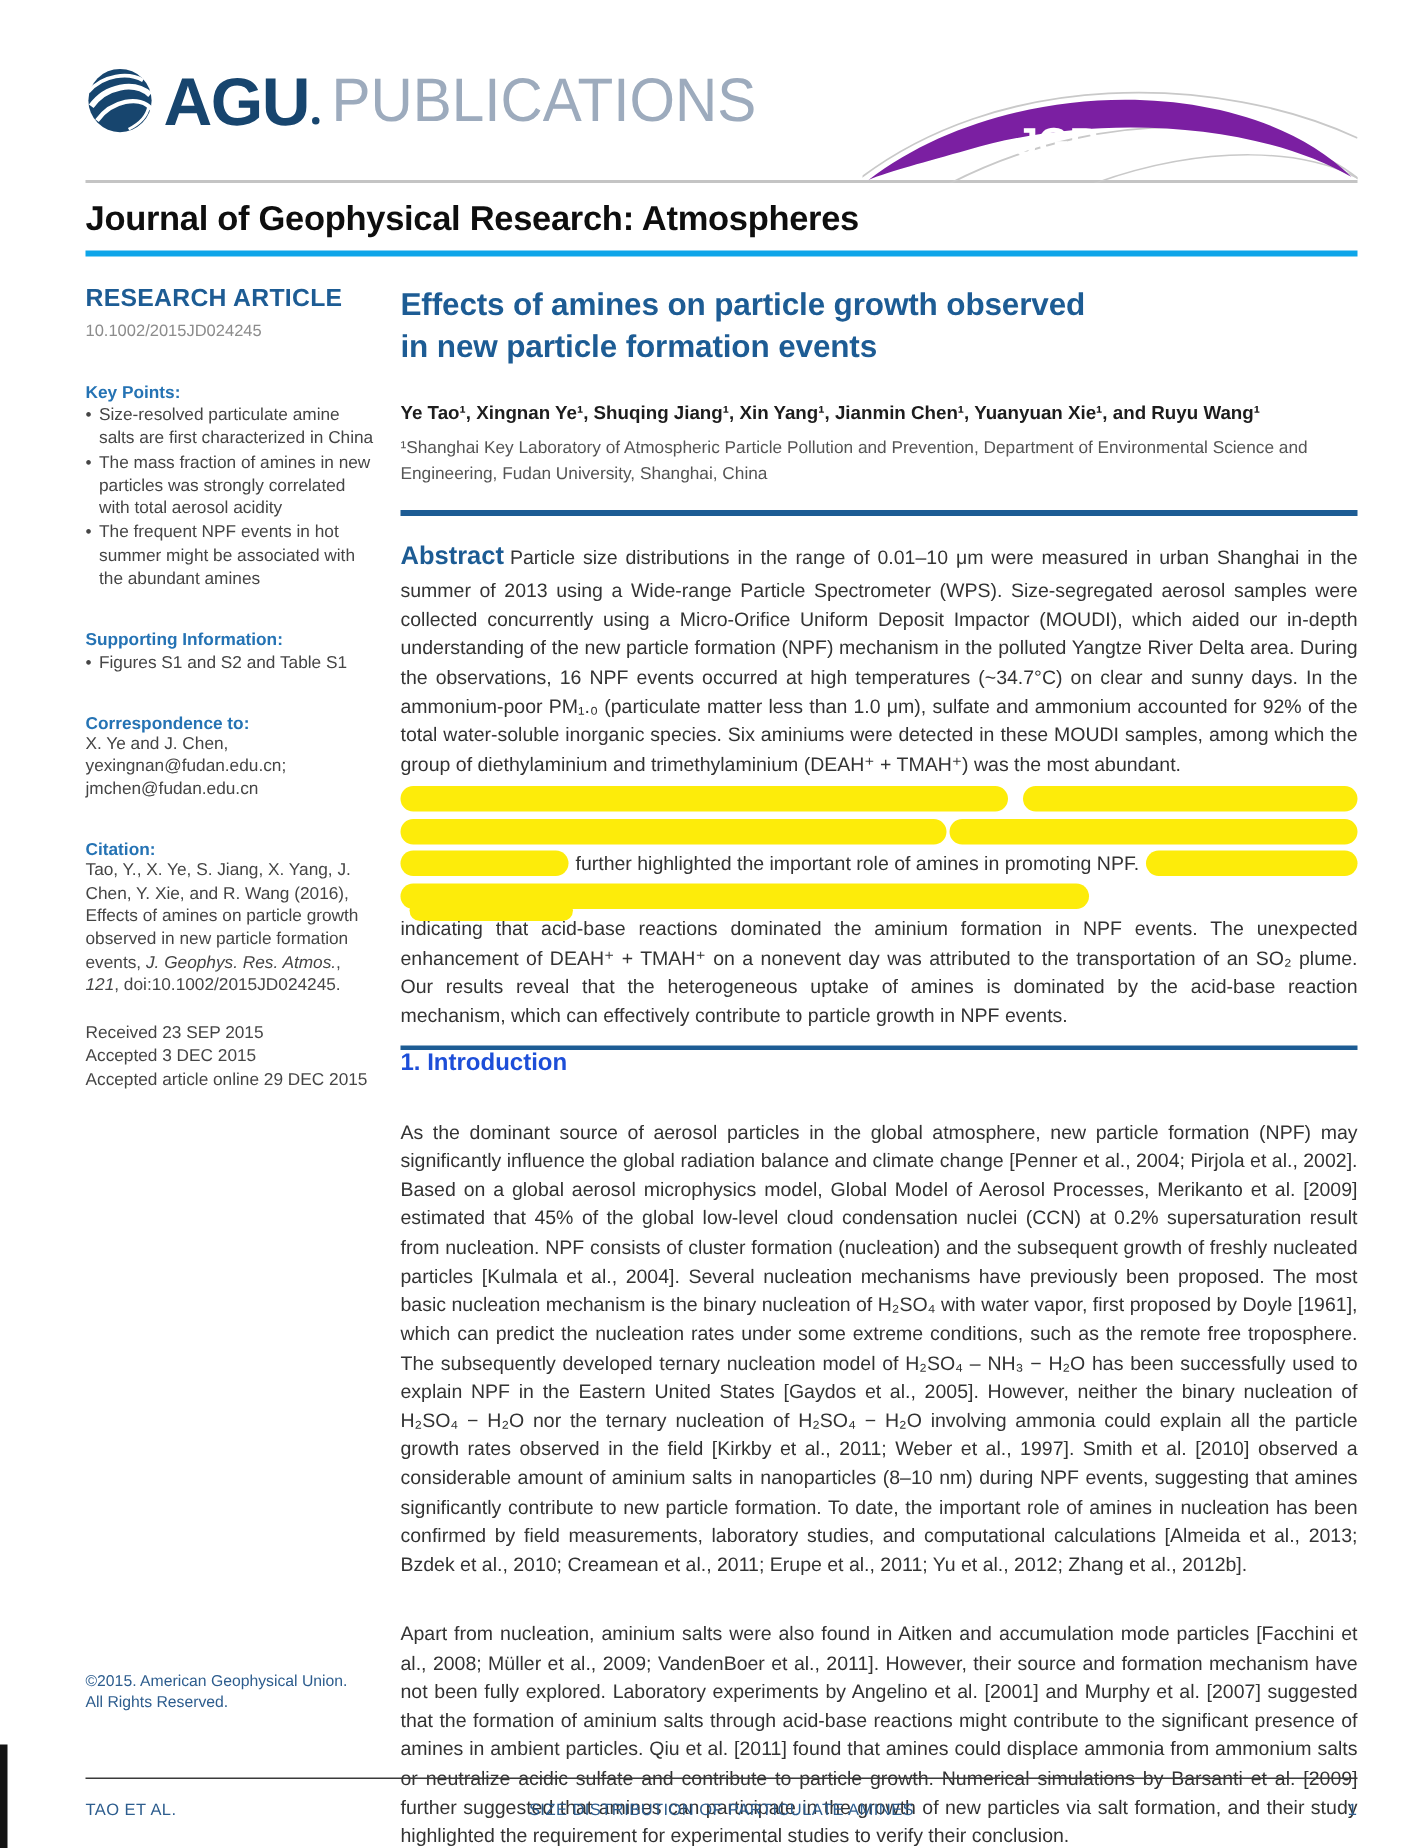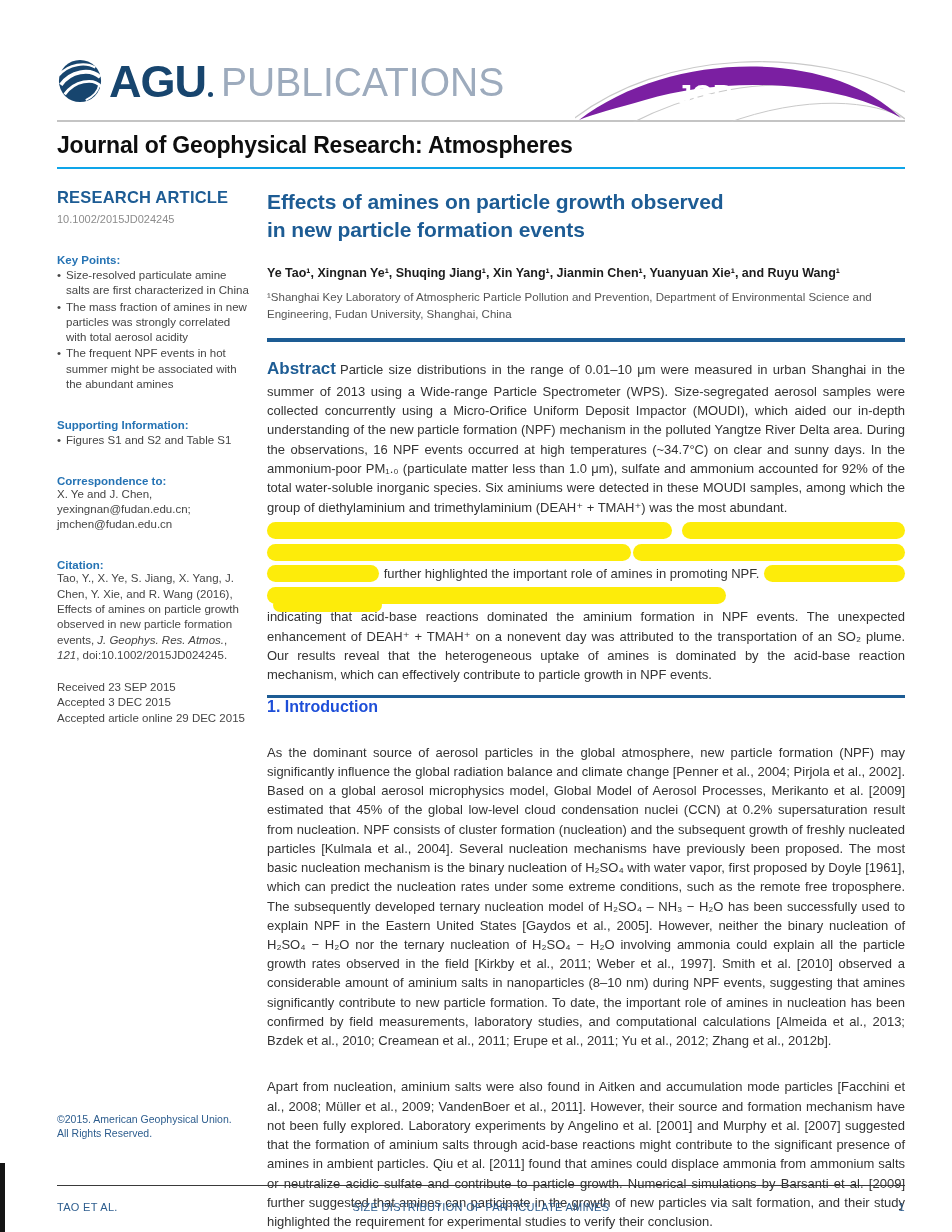--- a/index.html
+++ b/index.html
@@ -2,30 +2,30 @@
 <html><head>
 <meta charset="utf-8">
 <style>
   * { margin:0; padding:0; box-sizing:border-box; }
   html,body { width:952px; height:1232px; background:#ffffff; overflow:hidden;
     font-family:"Liberation Sans","DejaVu Sans",sans-serif; }
   .page { position:relative; width:952px; height:1232px; background:#fff;
     padding:0 47px 0 57px; }
 
   
-  .masthead { position:relative; padding-top:50px; height:122px;
+  .masthead { position:relative; padding-top:36px; height:122px;
     border-bottom:2px solid #c4c4c4; }
   .agu-logo { display:flex; align-items:center; gap:6px; margin-top:8px; }
   .agu-globe { width:46px; height:46px; flex:0 0 auto; }
   .agu-word { font-size:45px; font-weight:bold; color:#17456e; letter-spacing:-1px; line-height:1; }
   .agu-dot { width:5px; height:5px; background:#17456e; border-radius:50%; align-self:flex-end; margin:0 2px 7px -4px; }
   .pub-word { font-size:39px; font-weight:400; color:#9dabbd; letter-spacing:0px; line-height:1;
     transform:scaleY(1.05); }
   .jgr-swoosh { position:absolute; right:0; bottom:-2px; width:330px; height:64px; }
-  .journal-row { padding:10px 0 8px 0; border-bottom:2px solid #0ea5e9; }
+  .journal-row { padding:10px 0 8px 0; border-bottom:4px solid #0ea5e9; }
   .journal-title { font-size:23px; font-weight:bold; color:#0e0e0e; letter-spacing:-0.2px; }
 
   
   .main-row { display:flex; margin-top:19px; height:988px; }
   .sidebar { width:192px; flex:0 0 auto; display:flex; flex-direction:column; padding-bottom:36px;justify-content:flex-end; }
   .content { margin-left:18px; width:638px; flex:0 0 auto; }
 
   .art-type { font-size:16.5px; font-weight:bold; color:#1d5c94; letter-spacing:0.2px; }
   .doi { font-size:11px; color:#8c8c8c; margin-top:6px; }
   .sb-label { font-size:11.5px; font-weight:bold; color:#2573b4; }

